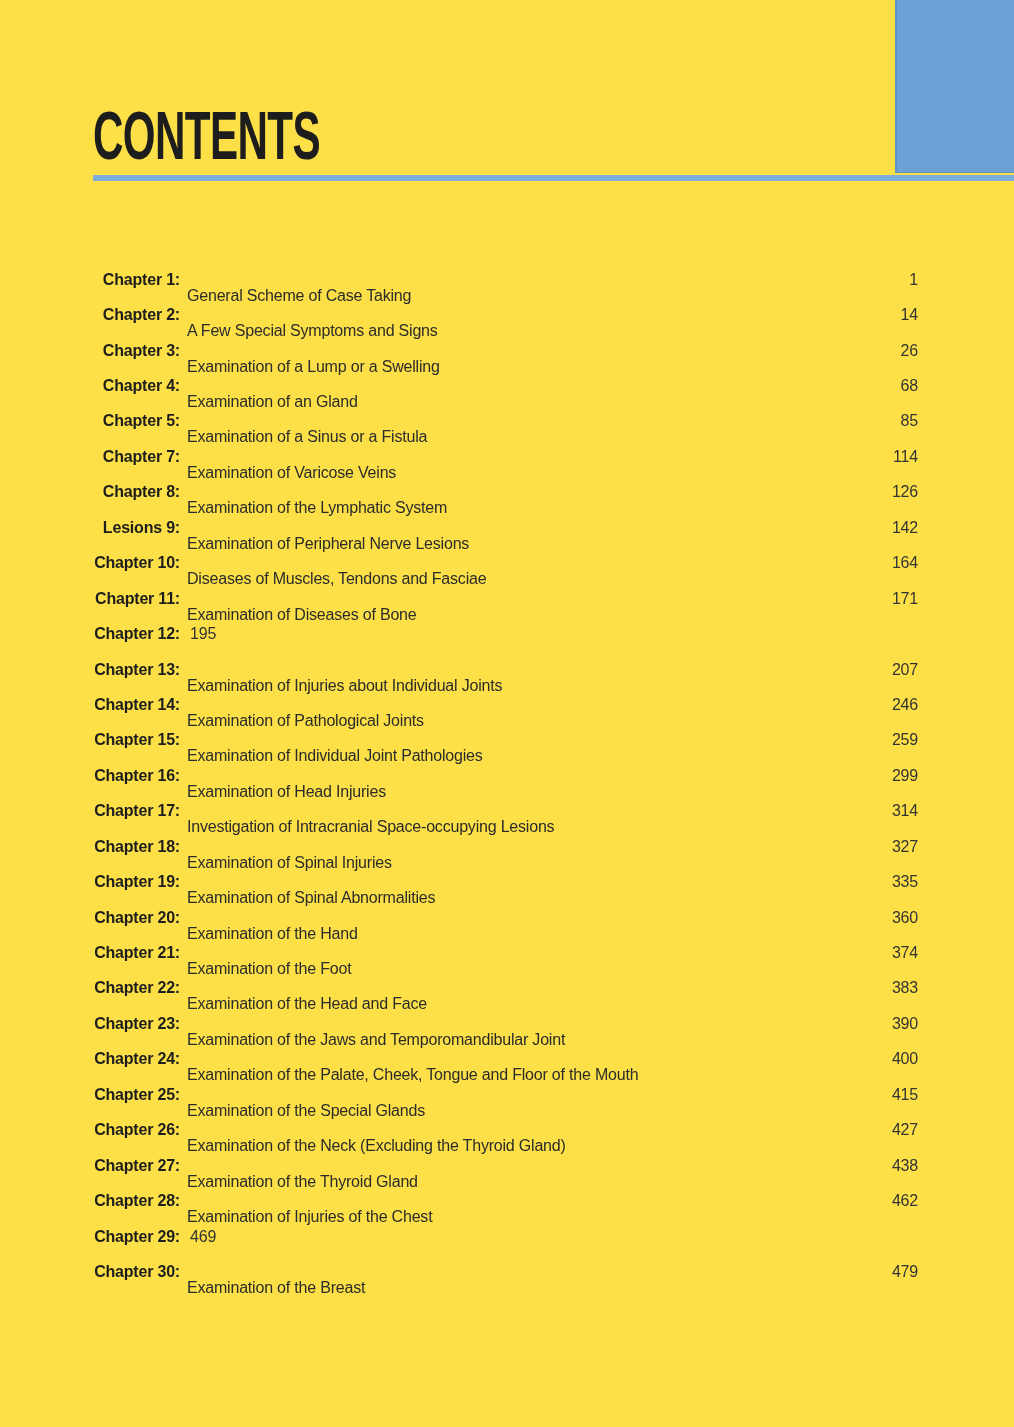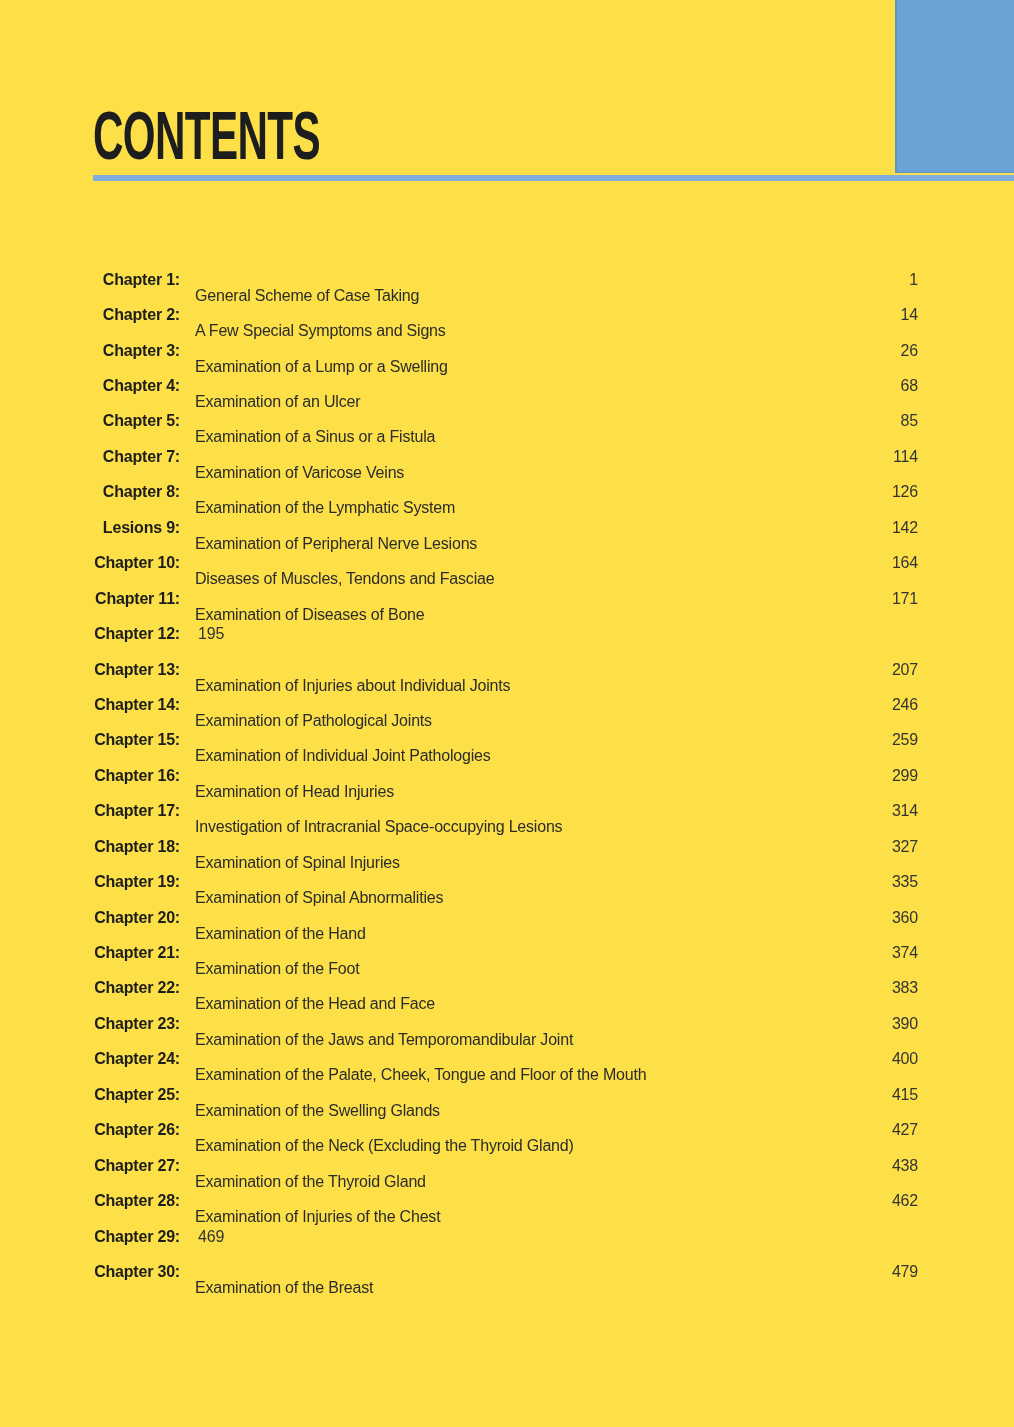--- a/index.html
+++ b/index.html
@@ -42,21 +42,20 @@
     position:absolute;
     left:90px; top:262px;
     width:828px;
   }
   .toc-row {
     display:flex;
     align-items:center;
     height:35.45px;
     font-size:16px;
     letter-spacing:-0.2px;
-    gap:8px;
   }
   .chapter-label {
     flex:0 0 90px;
     text-align:right;
     font-weight:bold;
     white-space:nowrap;
     color:#1d1d1d;
   }
   .chapter-title {
     flex:1;
@@ -94,21 +93,21 @@
   </div>
 
   <div class="toc-row">
     <span class="chapter-label">Chapter 3:</span>
     <span class="chapter-title">Examination of a Lump or a Swelling</span>
     <span class="page-number">26</span>
   </div>
 
   <div class="toc-row">
     <span class="chapter-label">Chapter 4:</span>
-    <span class="chapter-title">Examination of an Ulcer</span>
+    <span class="chapter-title">Examination of an Gland</span>
     <span class="page-number">68</span>
   </div>
 
   <div class="toc-row">
     <span class="chapter-label">Chapter 5:</span>
     <span class="chapter-title">Examination of a Sinus or a Fistula</span>
     <span class="page-number">85</span>
   </div>
 
 
@@ -214,21 +213,21 @@
   </div>
 
   <div class="toc-row">
     <span class="chapter-label">Chapter 24:</span>
     <span class="chapter-title">Examination of the Palate, Cheek, Tongue and Floor of the Mouth</span>
     <span class="page-number">400</span>
   </div>
 
   <div class="toc-row">
     <span class="chapter-label">Chapter 25:</span>
-    <span class="chapter-title">Examination of the Swelling Glands</span>
+    <span class="chapter-title">Examination of the Special Glands</span>
     <span class="page-number">415</span>
   </div>
 
   <div class="toc-row">
     <span class="chapter-label">Chapter 26:</span>
     <span class="chapter-title">Examination of the Neck (Excluding the Thyroid Gland)</span>
     <span class="page-number">427</span>
   </div>
 
   <div class="toc-row">

